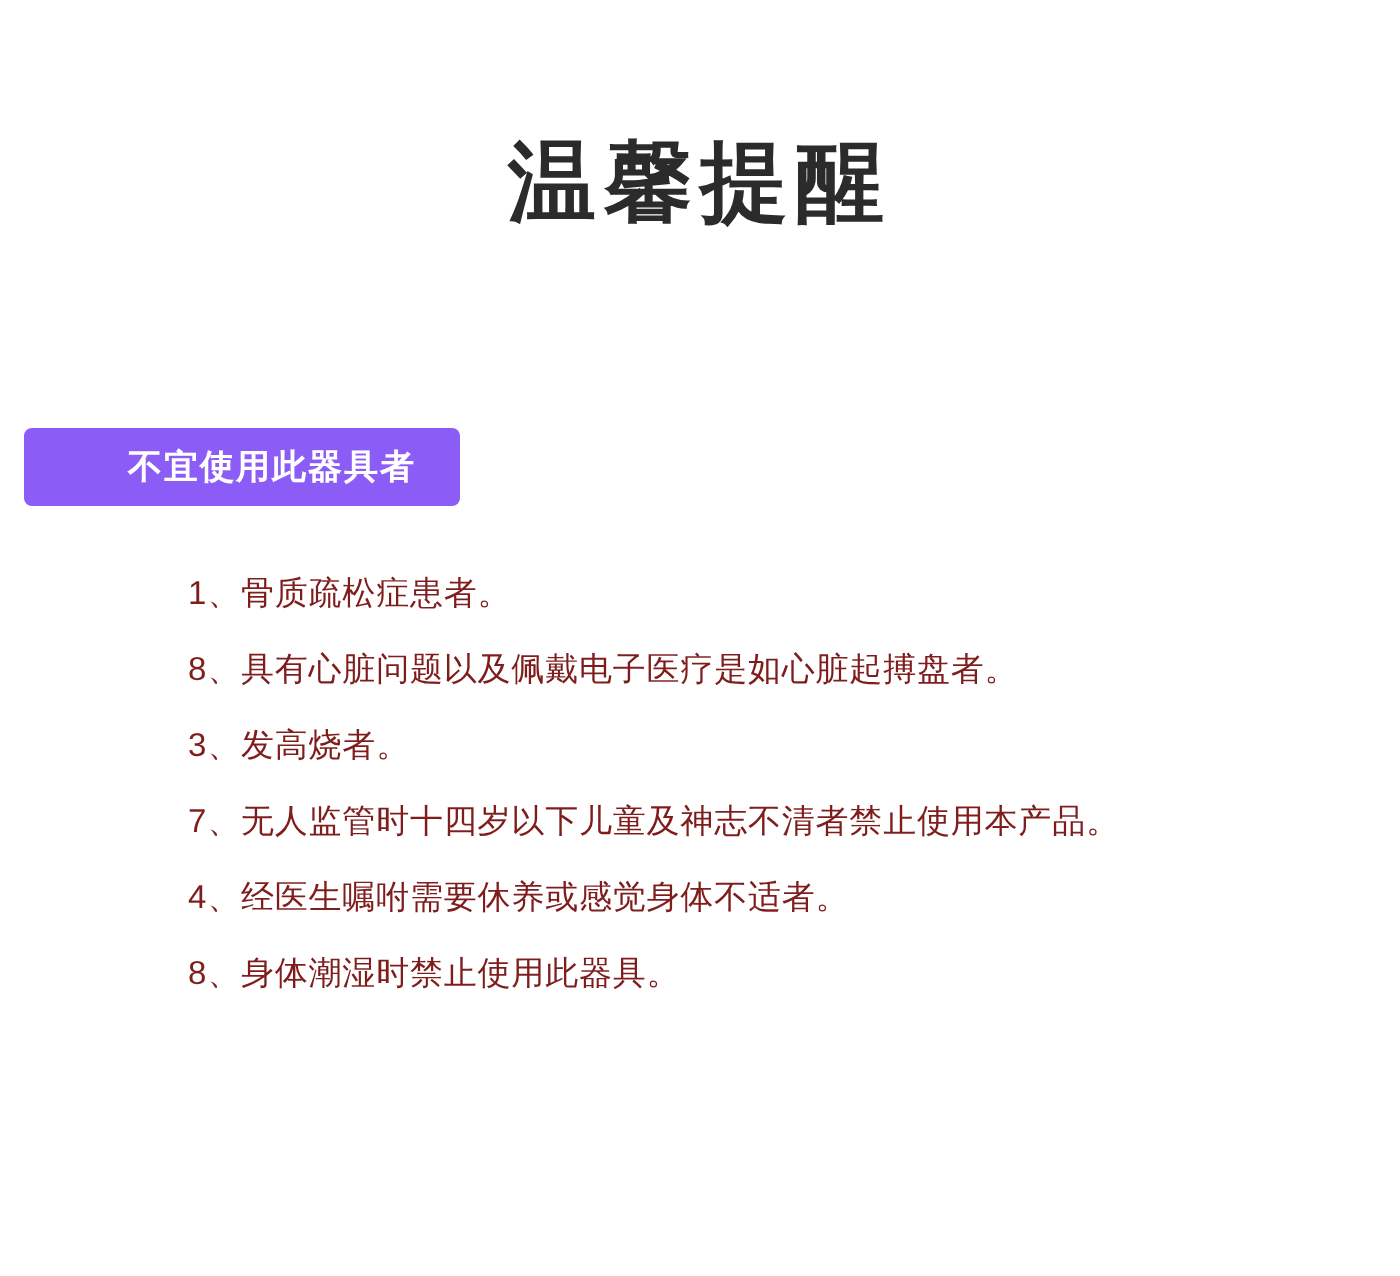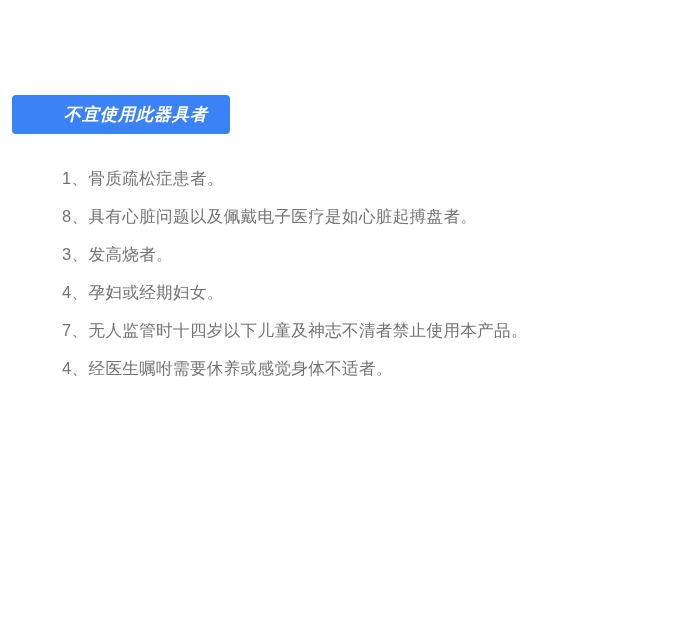--- a/index.html
+++ b/index.html
@@ -29,56 +29,57 @@
     margin: 0;
     padding-top: 66px;
     line-height: 1.2;
   }
   .section-badge-wrap {
     margin-top: 95px;
     padding-left: 12px;
   }
   .section-badge {
     display: inline-block;
-    background: #3b82f6;
+    background: #8b5cf6;
     color: #ffffff;
     font-size: 17px;
     font-weight: bold;
     letter-spacing: 1px;
     padding: 9px 22px 9px 52px;
     border-radius: 4px;
     line-height: 1.25;
-    font-style: italic;
   }
   .list {
     margin: 26px 0 0 0;
     padding: 0 0 0 62px;
     list-style: none;
   }
   .list-item {
     font-size: 16.5px;
-    color: #737373;
+    color: #7f1d1d;
     line-height: 1.45;
     padding: 7px 0;
     letter-spacing: 0.4px;
     white-space: nowrap;
+    margin-left: 32px;
   }
 </style>
 </head>
 <body>
 
 <div class="page">
 
+  <h1 class="page-title">温馨提醒</h1>
 
   <div class="section-badge-wrap">
     <span class="section-badge">不宜使用此器具者</span>
   </div>
 
   <ul class="list">
     <li class="list-item">1、骨质疏松症患者。</li>
     <li class="list-item">8、具有心脏问题以及佩戴电子医疗是如心脏起搏盘者。</li>
     <li class="list-item">3、发高烧者。</li>
-    <li class="list-item">4、孕妇或经期妇女。</li>
     <li class="list-item">7、无人监管时十四岁以下儿童及神志不清者禁止使用本产品。</li>
     <li class="list-item">4、经医生嘱咐需要休养或感觉身体不适者。</li>
+    <li class="list-item">8、身体潮湿时禁止使用此器具。</li>
   </ul>
 
 </div>
 
 </body></html>

